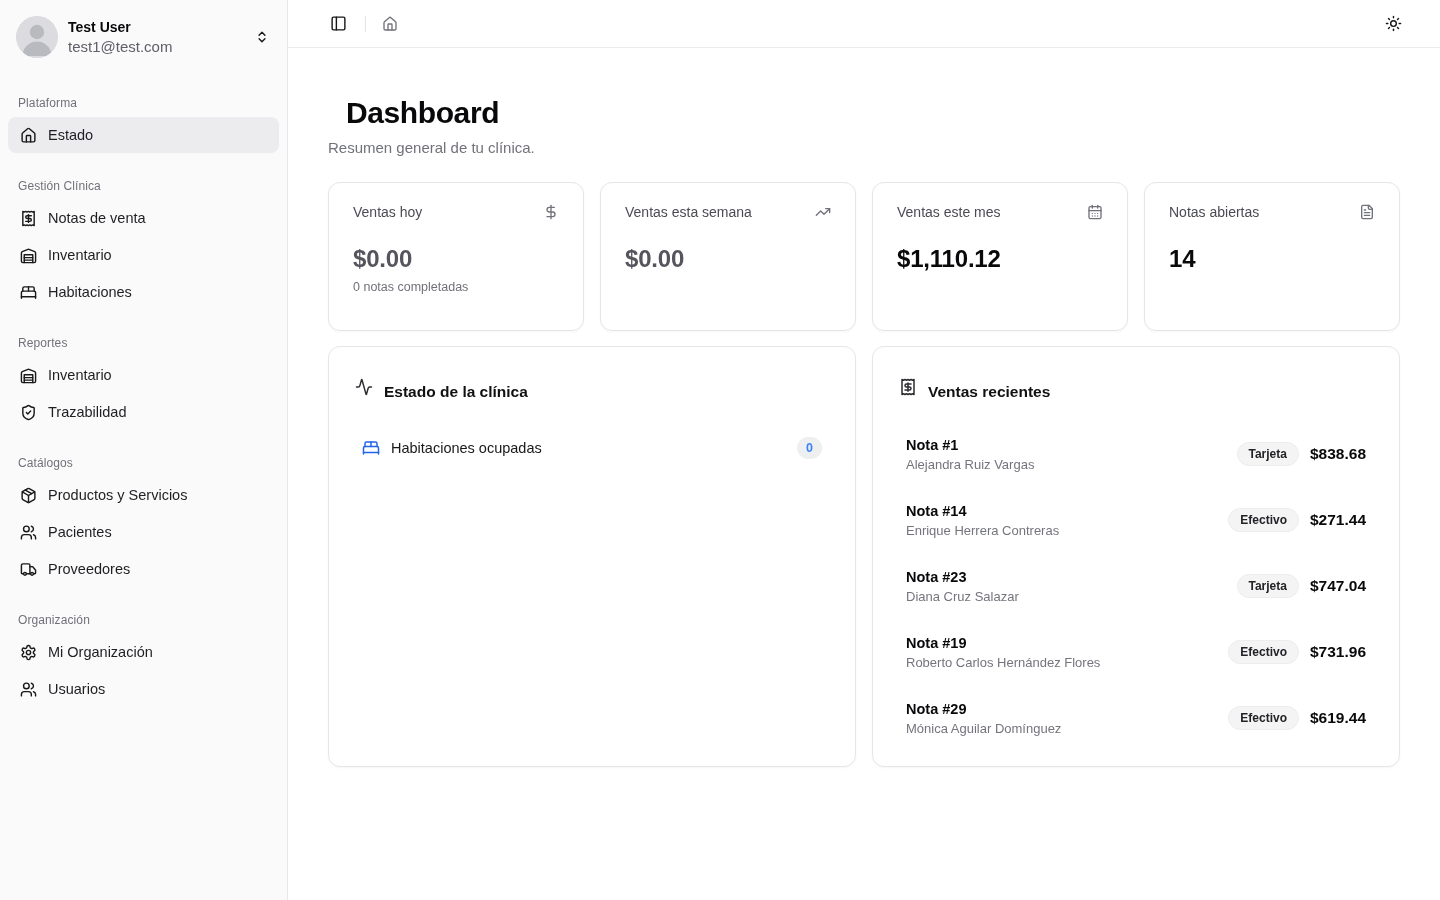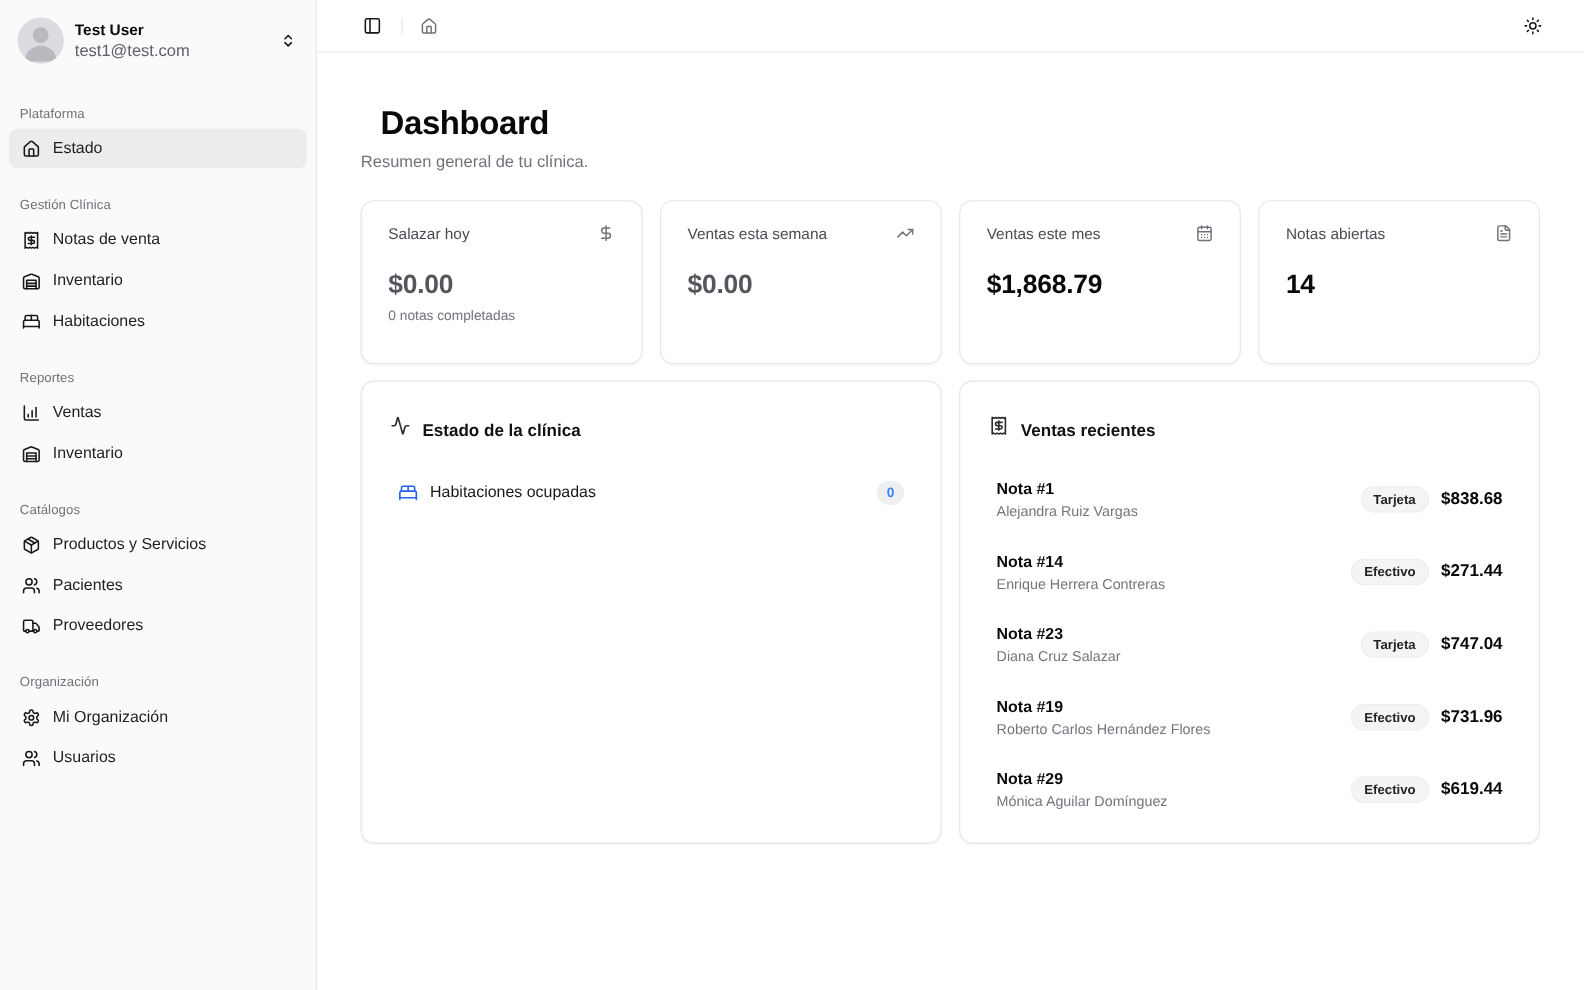--- a/index.html
+++ b/index.html
@@ -174,38 +174,36 @@
       </span>
       <span>Habitaciones</span>
     </div>
   </nav>
 
   <nav class="sb-section">
     <div class="sb-label">Reportes</div>
     <div class="sb-item">
       <span class="ic">
         <svg width="17" height="17" viewBox="0 0 24 24" fill="none" stroke="currentColor" stroke-width="2" stroke-linecap="round" stroke-linejoin="round">
-            <path d="M3 3v16a2 2 0 0 0 2 2h16"></path>
-            <path d="M13 17V9"></path>
-            <path d="M18 17V5"></path>
-            <path d="M8 17v-3"></path>
-          </svg>
-      </span>
-      <span>Ventas</span>
-    </div>
-    <div class="sb-item">
-      <span class="ic">
-        <svg width="17" height="17" viewBox="0 0 24 24" fill="none" stroke="currentColor" stroke-width="2" stroke-linecap="round" stroke-linejoin="round">
             <path d="M22 8.35V20a2 2 0 0 1-2 2H4a2 2 0 0 1-2-2V8.35A2 2 0 0 1 3.26 6.5l8-3.2a2 2 0 0 1 1.48 0l8 3.2A2 2 0 0 1 22 8.35Z"></path>
             <path d="M6 22v-11h12v11"></path>
             <path d="M6 15h12"></path>
             <path d="M6 18.5h12"></path>
           </svg>
       </span>
       <span>Inventario</span>
+    </div>
+    <div class="sb-item">
+      <span class="ic">
+        <svg width="17" height="17" viewBox="0 0 24 24" fill="none" stroke="currentColor" stroke-width="2" stroke-linecap="round" stroke-linejoin="round">
+            <path d="M20 13c0 5-3.5 7.5-7.66 8.95a1 1 0 0 1-.67-.01C7.5 20.5 4 18 4 13V6a1 1 0 0 1 1-1c2 0 4.5-1.2 6.24-2.72a1 1 0 0 1 1.52 0C14.5 3.8 17 5 19 5a1 1 0 0 1 1 1z"></path>
+            <path d="m9 12 2 2 4-4"></path>
+          </svg>
+      </span>
+      <span>Trazabilidad</span>
     </div>
   </nav>
 
   <nav class="sb-section">
     <div class="sb-label">Catálogos</div>
     <div class="sb-item">
       <span class="ic">
         <svg width="17" height="17" viewBox="0 0 24 24" fill="none" stroke="currentColor" stroke-width="2" stroke-linecap="round" stroke-linejoin="round">
             <path d="M11 21.73a2 2 0 0 0 2 0l7-4A2 2 0 0 0 21 16V8a2 2 0 0 0-1-1.73l-7-4a2 2 0 0 0-2 0l-7 4A2 2 0 0 0 3 8v8a2 2 0 0 0 1 1.73z"></path>
             <path d="M12 22V12"></path>
@@ -304,21 +302,21 @@
   </header>
 
   <section class="content">
     <h1 class="page-title">Dashboard</h1>
     <div class="page-subtitle">Resumen general de tu clínica.</div>
 
     <div class="stats">
 
       <div class="card stat-card">
         <div class="stat-head">
-          <span class="stat-label">Salazar hoy</span>
+          <span class="stat-label">Ventas hoy</span>
           <span class="stat-ic">
             <svg width="16" height="16" viewBox="0 0 24 24" fill="none" stroke="currentColor" stroke-width="2" stroke-linecap="round" stroke-linejoin="round">
                 <path d="M12 2v20"></path>
                 <path d="M17 5H9.5a3.5 3.5 0 0 0 0 7h5a3.5 3.5 0 0 1 0 7H6"></path>
               </svg>
           </span>
         </div>
         <div class="stat-value muted">$0.00</div>
         <div class="stat-sub">0 notas completadas</div>
       </div>
@@ -347,21 +345,21 @@
                 <path d="M3 10h18"></path>
                 <path d="M8 14h.01"></path>
                 <path d="M12 14h.01"></path>
                 <path d="M16 14h.01"></path>
                 <path d="M8 18h.01"></path>
                 <path d="M12 18h.01"></path>
                 <path d="M16 18h.01"></path>
               </svg>
           </span>
         </div>
-        <div class="stat-value">$1,868.79</div>
+        <div class="stat-value">$1,110.12</div>
       </div>
 
       <div class="card stat-card">
         <div class="stat-head">
           <span class="stat-label">Notas abiertas</span>
           <span class="stat-ic">
             <svg width="16" height="16" viewBox="0 0 24 24" fill="none" stroke="currentColor" stroke-width="2" stroke-linecap="round" stroke-linejoin="round">
                 <path d="M15 2H6a2 2 0 0 0-2 2v16a2 2 0 0 0 2 2h12a2 2 0 0 0 2-2V7Z"></path>
                 <path d="M14 2v4a2 2 0 0 0 2 2h4"></path>
                 <path d="M10 9H8"></path>

